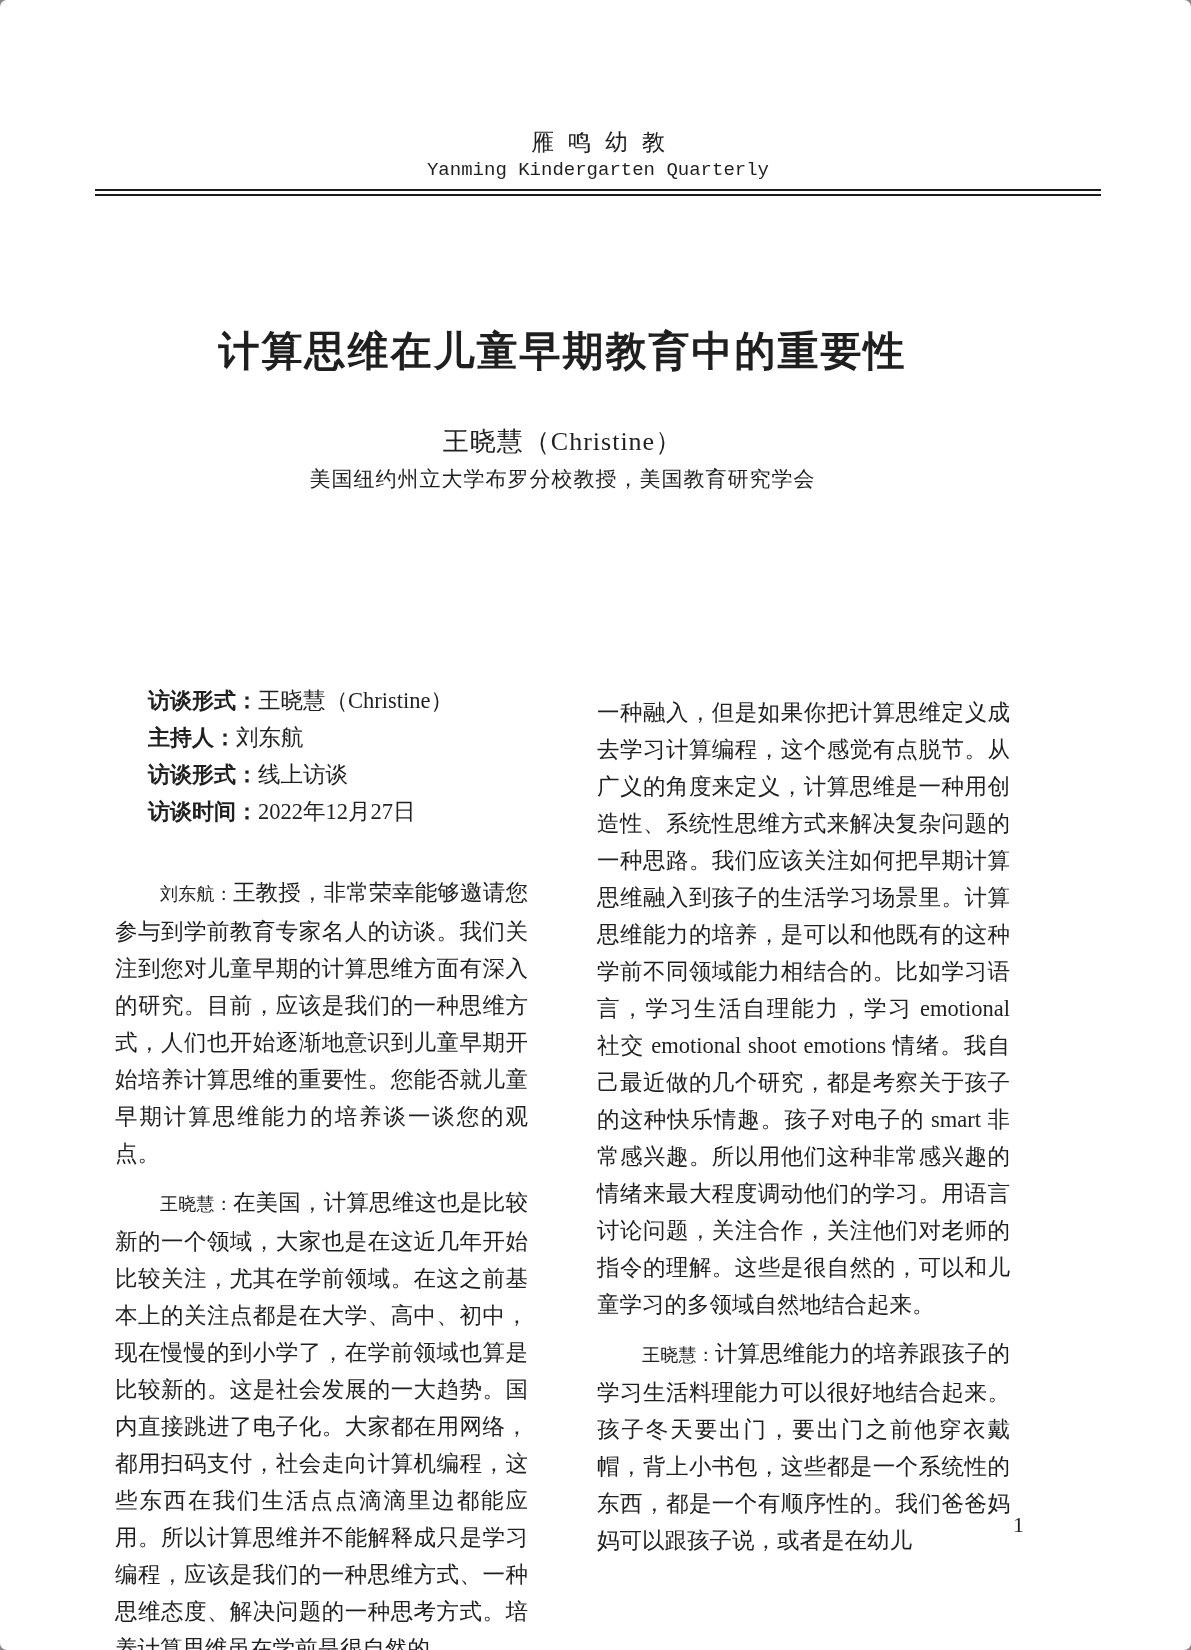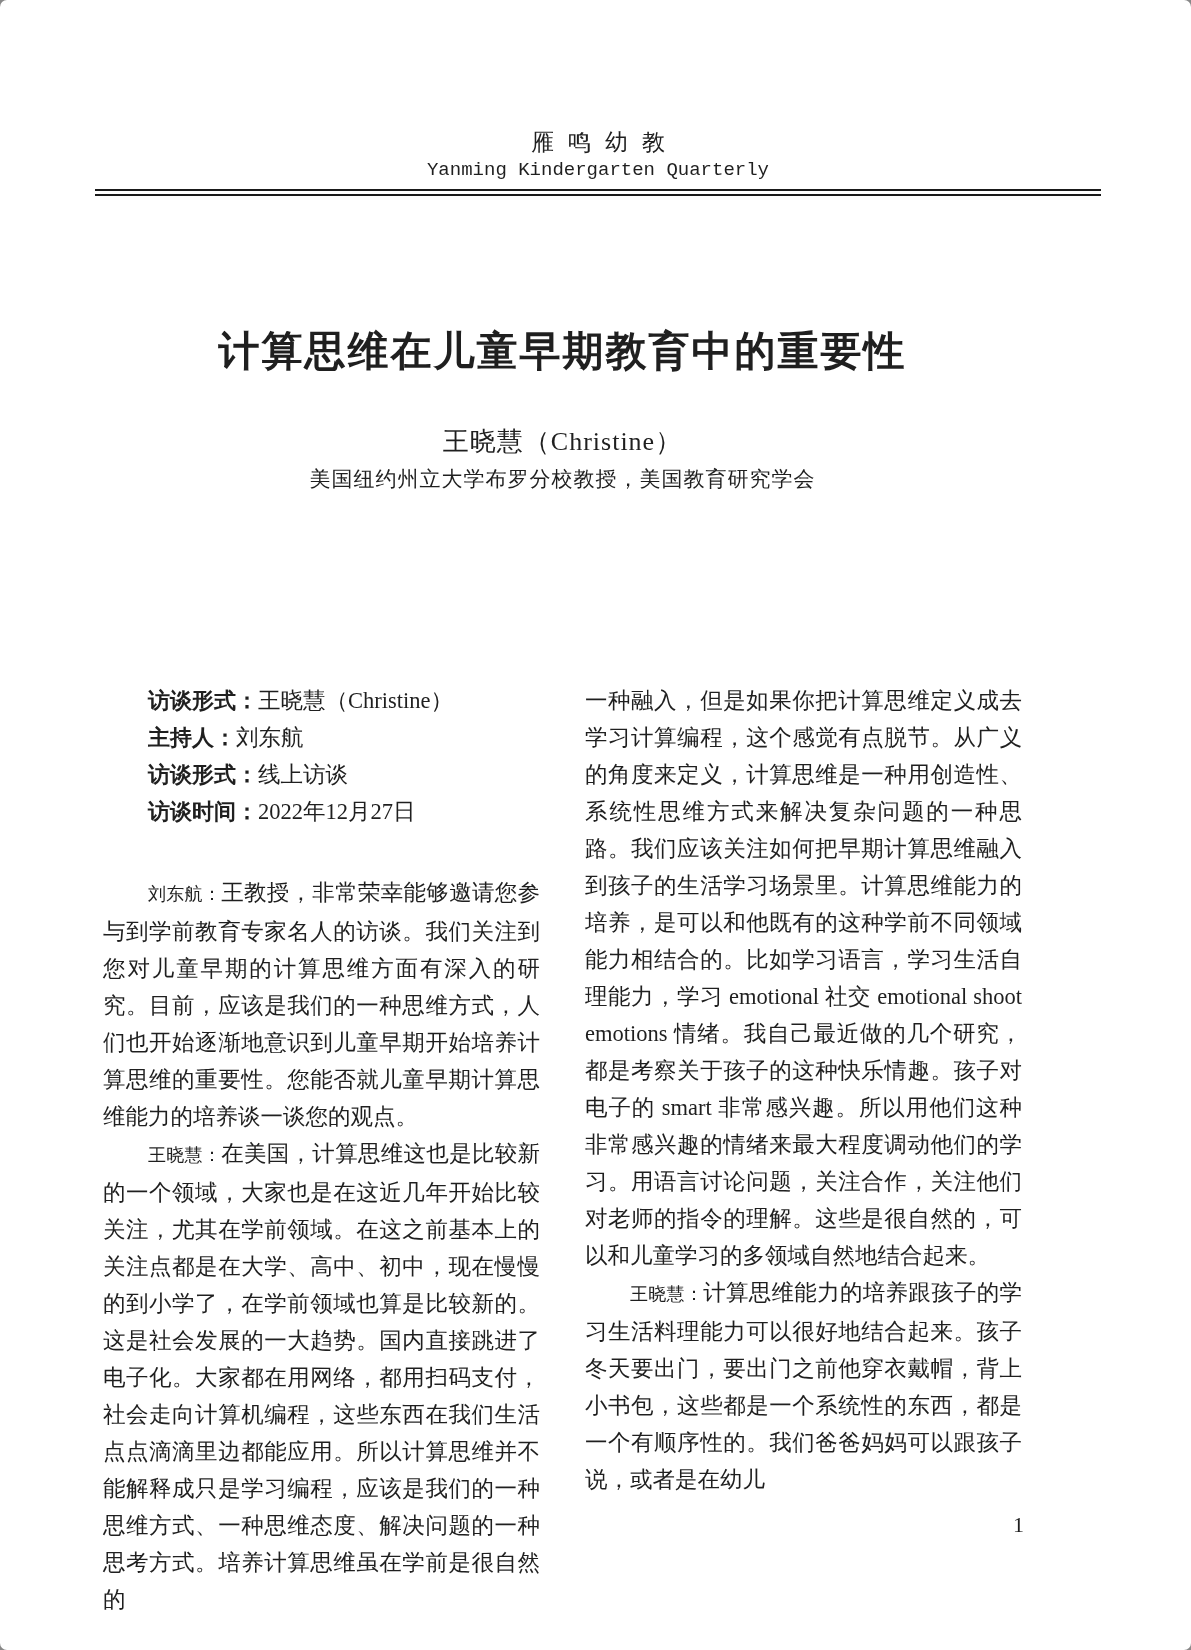--- a/index.html
+++ b/index.html
@@ -93,21 +93,21 @@
   .meta-label {
     font-weight: bold;
     font-family: "Liberation Sans", "DejaVu Sans", sans-serif;
     font-size: 22px;
   }
   .meta-value { }
 
   .para {
     text-indent: 2em;
     text-align: justify;
-    margin: 0;
+    margin: 12px;
   }
   .para.continuation { text-indent: 0; }
   .speaker {
     font-weight: normal;
     font-family: "Liberation Sans", "DejaVu Sans", sans-serif;
     font-size: 18px;
   }
 
   
   .page-number {

